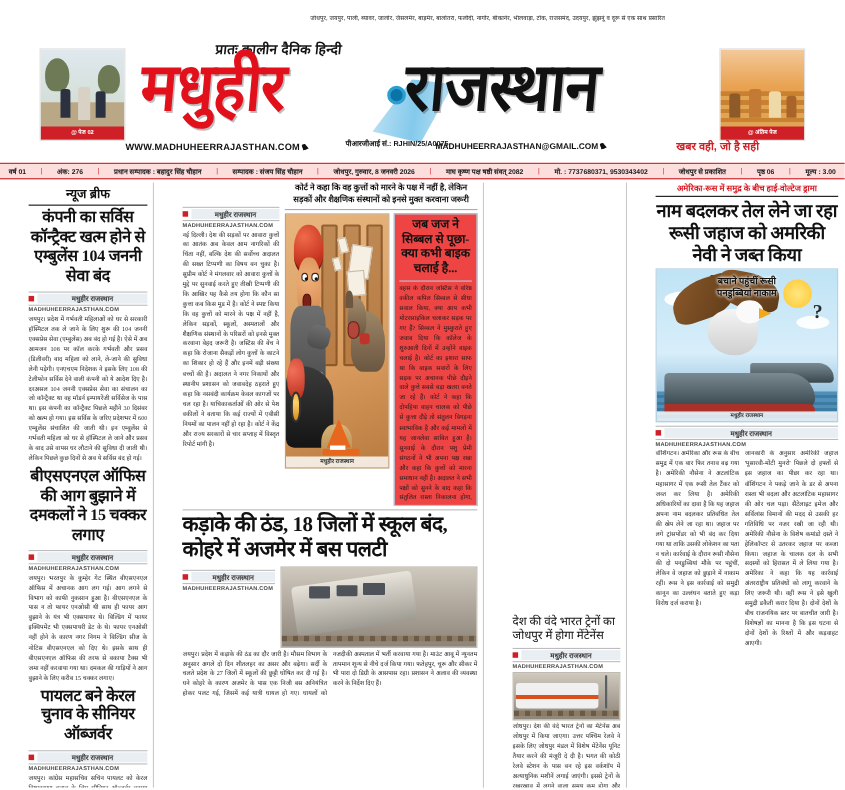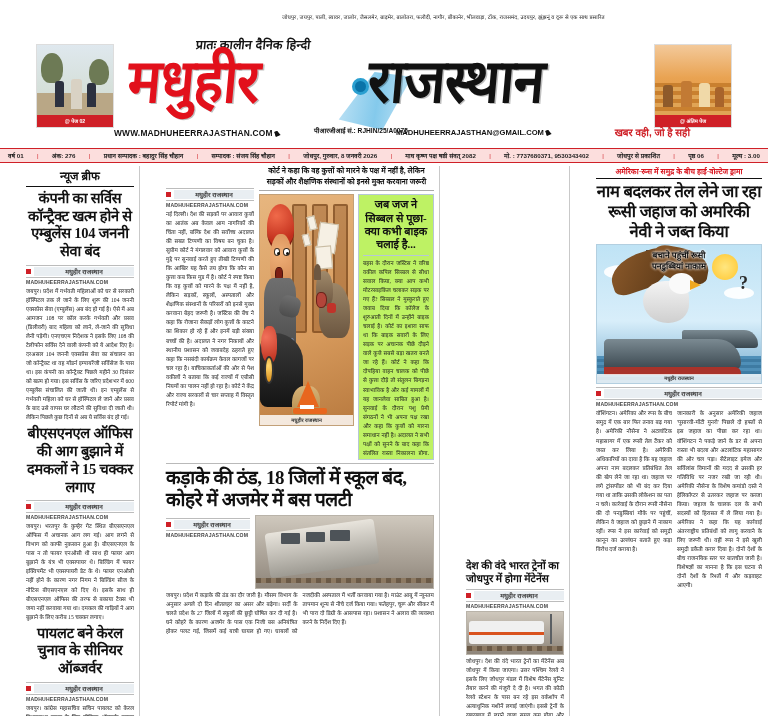--- a/index.html
+++ b/index.html
@@ -197,21 +197,21 @@
           border-left: 11px solid transparent; border-right: 11px solid transparent;
           border-bottom: 26px solid #e8671e; }
   .cone-base { position:absolute; left:36%; bottom:5%; width:34px; height:6px;
                background:#e8671e; border-radius:2px; }
   .cone-stripe { position:absolute; left:43%; bottom:16px; width:14px; height:4px; background:#fff; }
   .cart-cap { position:absolute; left:0; bottom:0; right:0; height:10px;
               background:rgba(255,255,255,.82); font-size:5.2px; color:#333; text-align:center;
               line-height:10px; font-weight:700; }
 
   
-  .bluebox { background: #bef264; border: 1px solid #b6c7d6; padding: 3px 4px 4px; }
+  .bluebox { background: #ef4444; border: 1px solid #b6c7d6; padding: 3px 4px 4px; }
   .bluebox-head {
     text-align: center; font-size: 11px; font-weight: 700; color: #111; line-height: 1.22;
     font-family: "Liberation Serif", serif; border-bottom: 1px solid #b6c7d6;
     padding-bottom: 3px; margin-bottom: 3px;
   }
 
   
   .kicker-red2 {
     text-align: center; font-size: 7.6px; font-weight: 700; color: #d9151f;
     border-bottom: 1px solid #111; padding-bottom: 2px; margin-bottom: 3px;
@@ -257,21 +257,21 @@
 
   .mini-head {
     text-align: center; font-size: 13px; font-weight: 700; color: #111; line-height: 1.2;
     font-family: "Liberation Serif", serif; margin: 3px 0 2px; letter-spacing: -.2px;
   }
   .bot-head {
     font-size: 19px; font-weight: 700; color: #111; line-height: 1.18; text-align: left;
     font-family: "Liberation Serif", serif; letter-spacing: -.4px; margin: 2px 0 3px;
   }
   .bot-head-sm {
-    font-size: 10.5px; font-weight: 700; color: #111; line-height: 1.22; text-align: left;
+    font-size: 10.5px; font-weight: 400; color: #111; line-height: 1.22; text-align: left;
     font-family: "Liberation Serif", serif; margin: 2px 0 3px;
   }
   .photo-strip { position:relative; width:100%; height:74px; overflow:hidden;
                  background: linear-gradient(#cfc8bd,#8e857a); border:1px solid #b9b3a9; }
   .bus { position:absolute; left:6%; top:14%; width:62%; height:62%;
          background: linear-gradient(#e8e4dc,#9d9a92); border-radius:4px; transform: rotate(-8deg); }
   .bus-win { position:absolute; background:#4d5358; border-radius:1px; }
   .train { position:absolute; left:2%; top:22%; width:78%; height:54%;
            background: linear-gradient(#f0f0f0 0 48%, #d9521e 48% 62%, #f0f0f0 62% 100%); border-radius:3px; }
   .rail { position:absolute; left:0; right:0; bottom:6%; height:5px;

